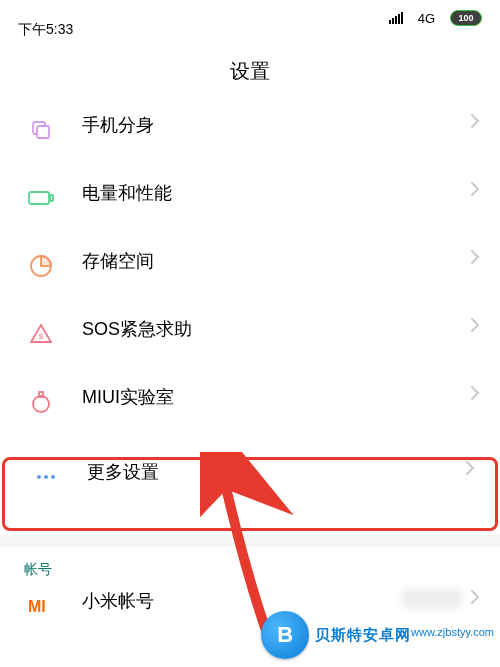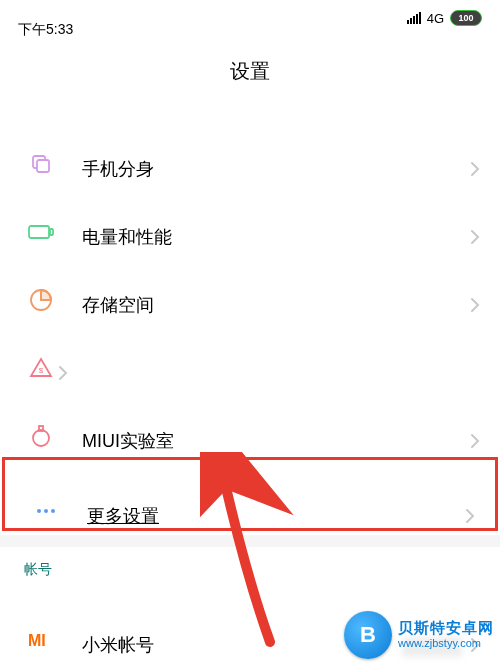--- a/index.html
+++ b/index.html
@@ -14,21 +14,21 @@
     .status-bar {
       height: 36px;
       display: flex;
       justify-content: space-between;
       align-items: center;
       padding: 0 18px;
       font-size: 14px;
       color: #000;
     }
     .status-left { font-weight: 500; margin-top: 24px; }
-    .status-right { display: flex; align-items: center; gap: 6px; }
+    .status-right { display: flex; align-items: center; gap: 15px; }
     .signal-bars {
       display: flex;
       align-items: flex-end;
       gap: 1px;
       height: 12px;
     }
     .signal-bars span {
       width: 2px;
       background: #000;
     }
@@ -58,21 +58,21 @@
     .page-title {
       text-align: center;
       font-size: 20px;
       font-weight: 500;
       color: #000;
       padding: 22px 0 28px;
     }
     .list { }
     .row {
       display: flex;
-      align-items: flex-end;
+      align-items: flex-start;
       height: 68px;
       padding: 0 20px 0 24px;
       position: relative;
     }
     .row .icon {
       width: 34px;
       height: 34px;
       display: flex;
       align-items: center;
       justify-content: center;
@@ -90,23 +90,22 @@
     }
     .row .value-blur {
       width: 60px;
       height: 20px;
       background: #eee;
       filter: blur(3px);
       margin-right: 8px;
     }
     .highlight-box {
       border: 3px solid #e63a2e;
-      border-radius: 0;
+      border-radius: 8px;
       margin: 4px 2px;
-      text-decoration: underline;
     }
     .section-gap {
       height: 12px;
       background: #f5f5f5;
     }
     .section-header {
       font-size: 14px;
       color: #0f766e;
       padding: 14px 24px 10px;
     }
@@ -132,21 +131,21 @@
       display: flex;
       align-items: center;
       justify-content: center;
       color: #fff;
       font-size: 22px;
       font-weight: 700;
       box-shadow: 0 1px 3px rgba(0,0,0,.3);
     }
     .site-badge .txt {
       display: flex;
-      flex-direction: column;
+      flex-direction: row;
       line-height: 1.2;
     }
     .site-badge .cn {
       font-size: 15px;
       font-weight: 700;
       color: #0a7dd6;
       letter-spacing: 1px;
     }
     .site-badge .url {
       font-size: 11px;
@@ -230,20 +229,21 @@
     </span>
   </div>
 
   <div class="row">
     <span class="icon">
       <svg width="24" height="24" viewBox="0 0 24 24" fill="none" class="ic-sos" stroke-width="1.8">
         <path d="M12 3 L22 20 H2 Z"></path>
         <text x="12" y="17" text-anchor="middle" font-size="8" fill="#f07a8a" stroke="none">$</text>
       </svg>
     </span>
+    <span class="label">SOS紧急求助</span>
     <span class="chevron">
       <svg width="10" height="16" viewBox="0 0 10 16" fill="none">
           <path d="M2 2l6 6-6 6" stroke="#c8c8c8" stroke-width="2" stroke-linecap="round"></path>
         </svg>
     </span>
   </div>
 
   <div class="row">
     <span class="icon">
       <svg width="24" height="24" viewBox="0 0 24 24" fill="none" class="ic-lab" stroke-width="1.8">

